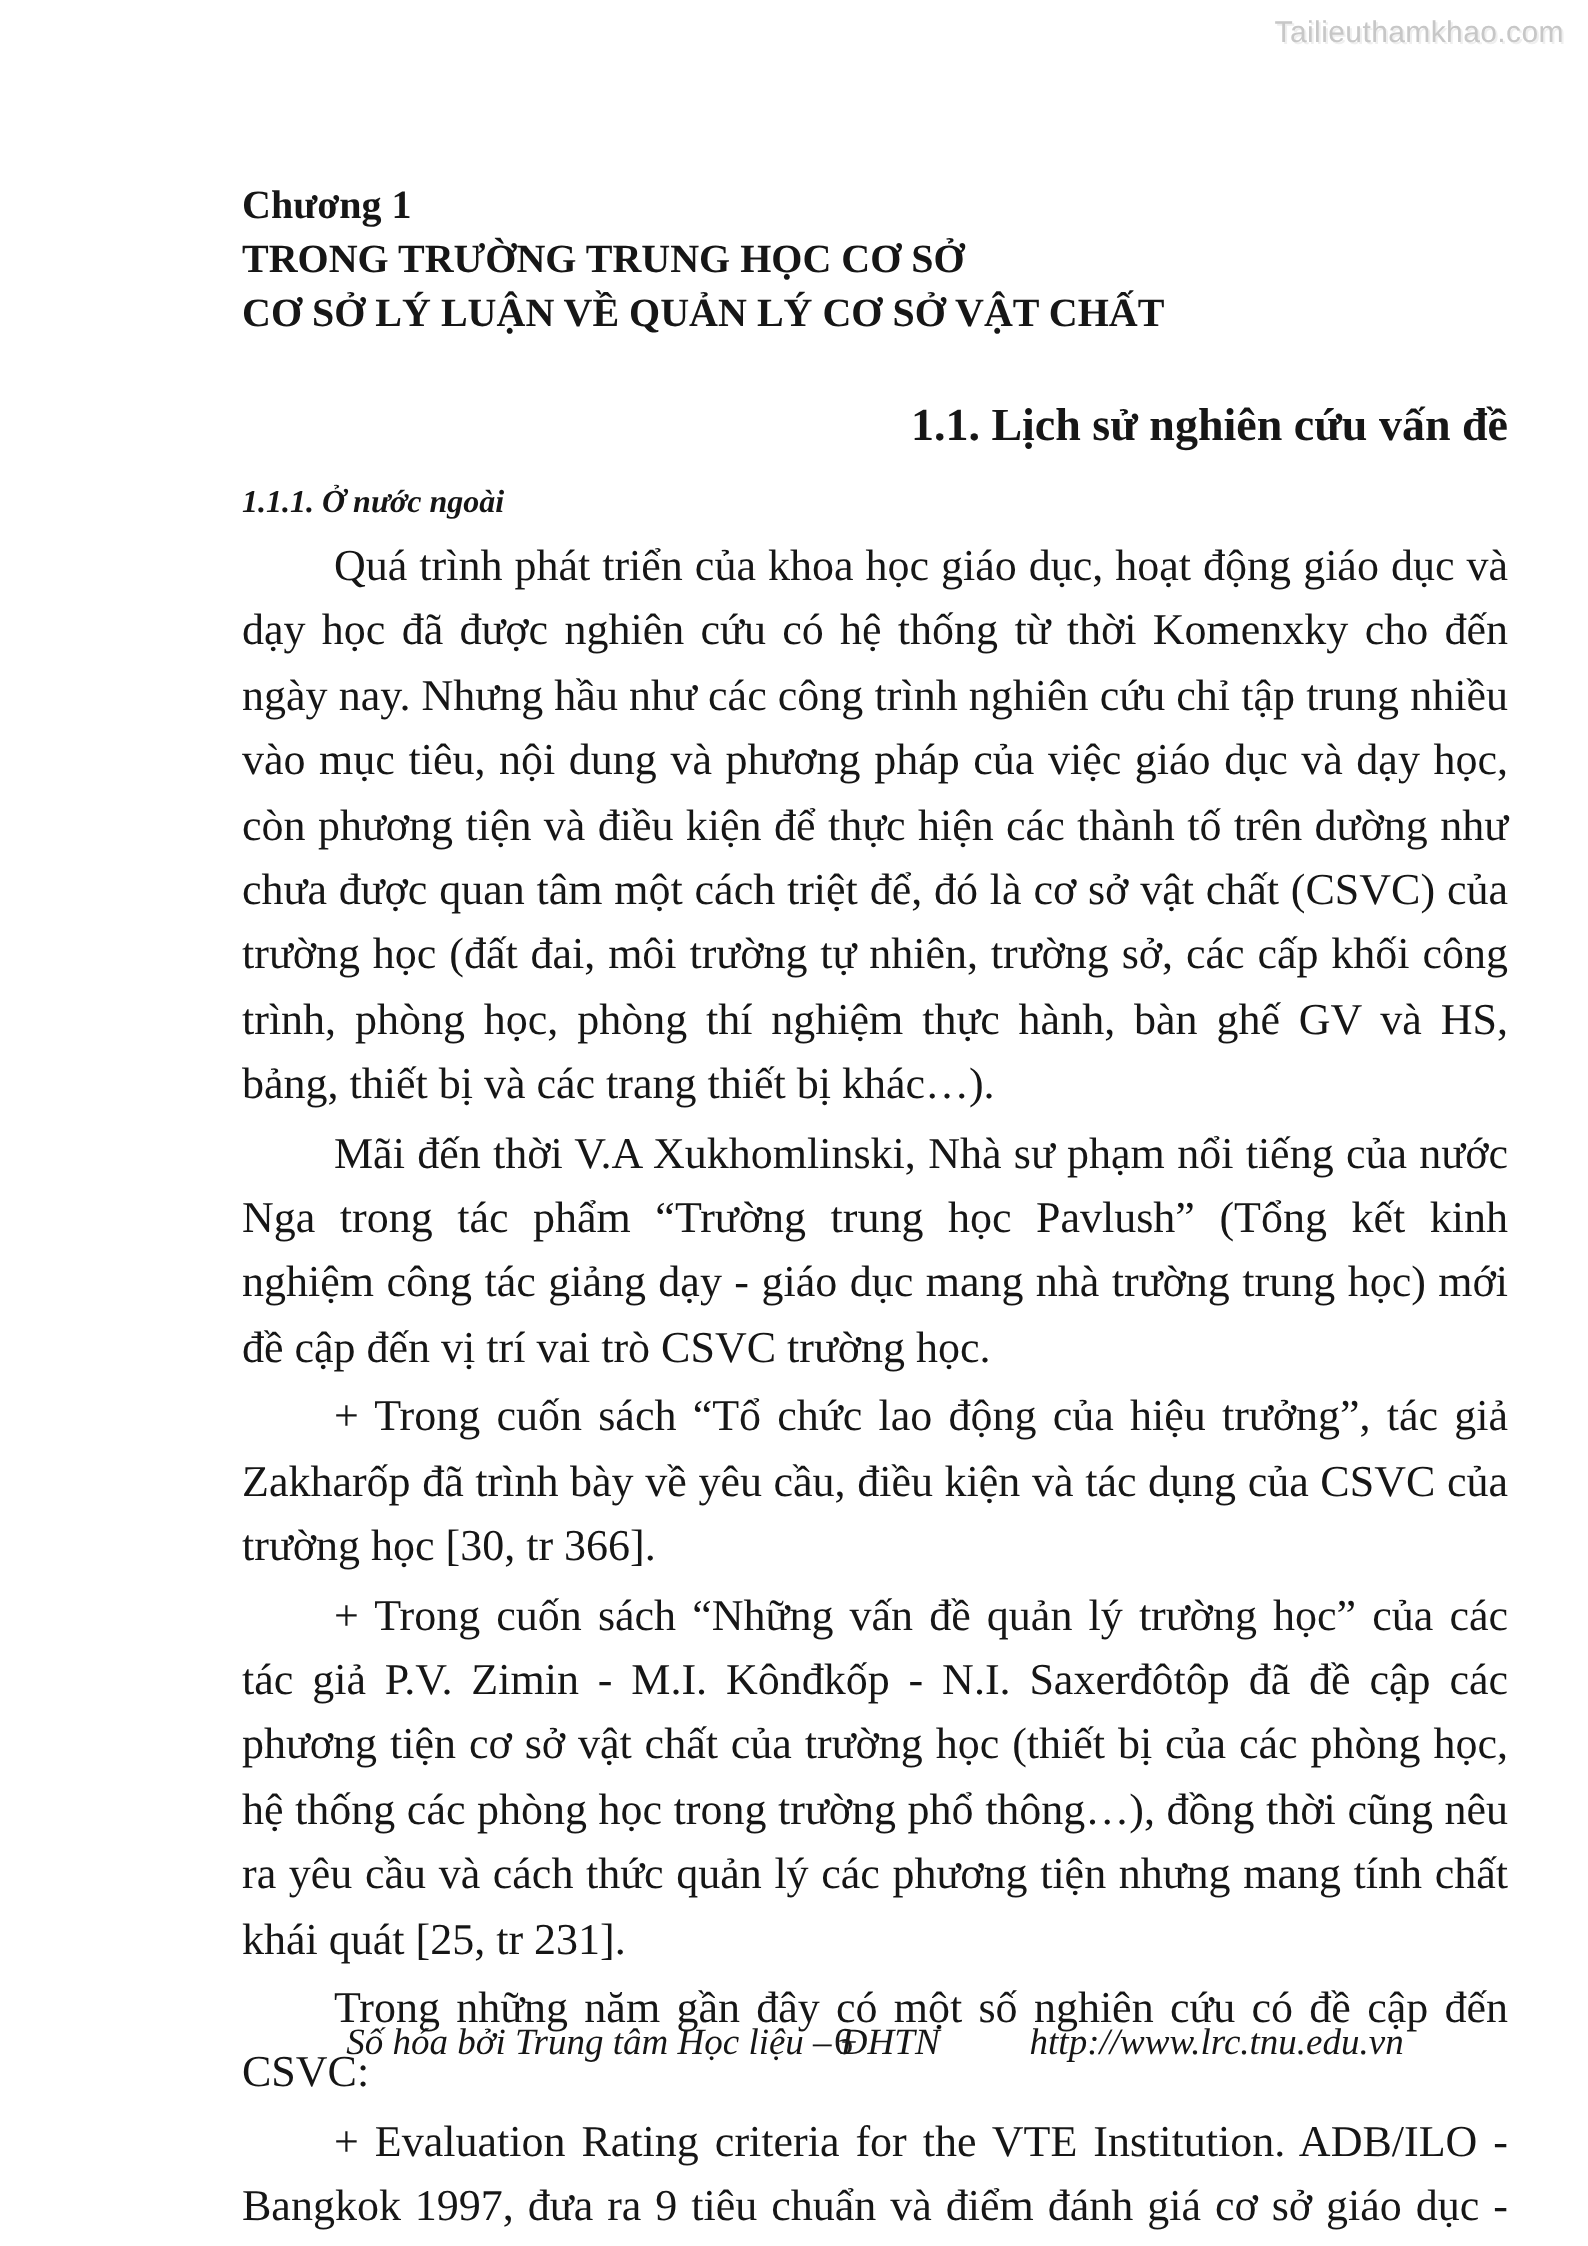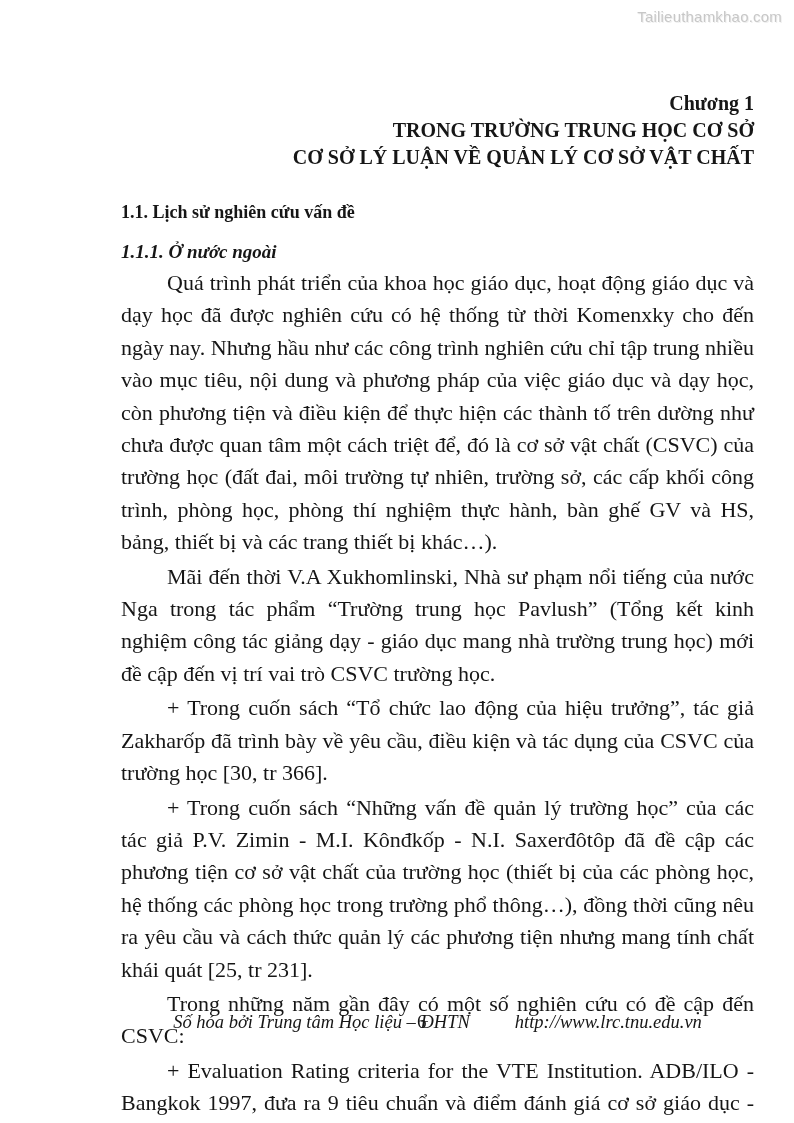--- a/index.html
+++ b/index.html
@@ -28,36 +28,37 @@
     text-shadow: 1px 1px 0 #efefef;
     letter-spacing: 0.2px;
   }
   .content {
     position: absolute;
     left: 121px;
     top: 90px;
     width: 633px;
   }
   .chapter-head {
-    text-align: right;
+    text-align: left;
     font-weight: bold;
     font-size: 20px;
     line-height: 27px;
   }
   .section-h2 {
     margin: 0;
     margin-top: 28px;
-    font-size: 18px;
+    font-size: 23px;
     font-weight: bold;
     line-height: 27px;
+    text-align: right;
   }
   .section-h3 {
     margin: 0;
     margin-top: 12px;
-    font-size: 19px;
+    font-size: 16px;
     font-weight: bold;
     font-style: italic;
     line-height: 27px;
   }
   p.body-par {
     margin: 0;
     margin-top: 2px;
     text-align: justify;
     text-indent: 46px;
     font-size: 22px;

